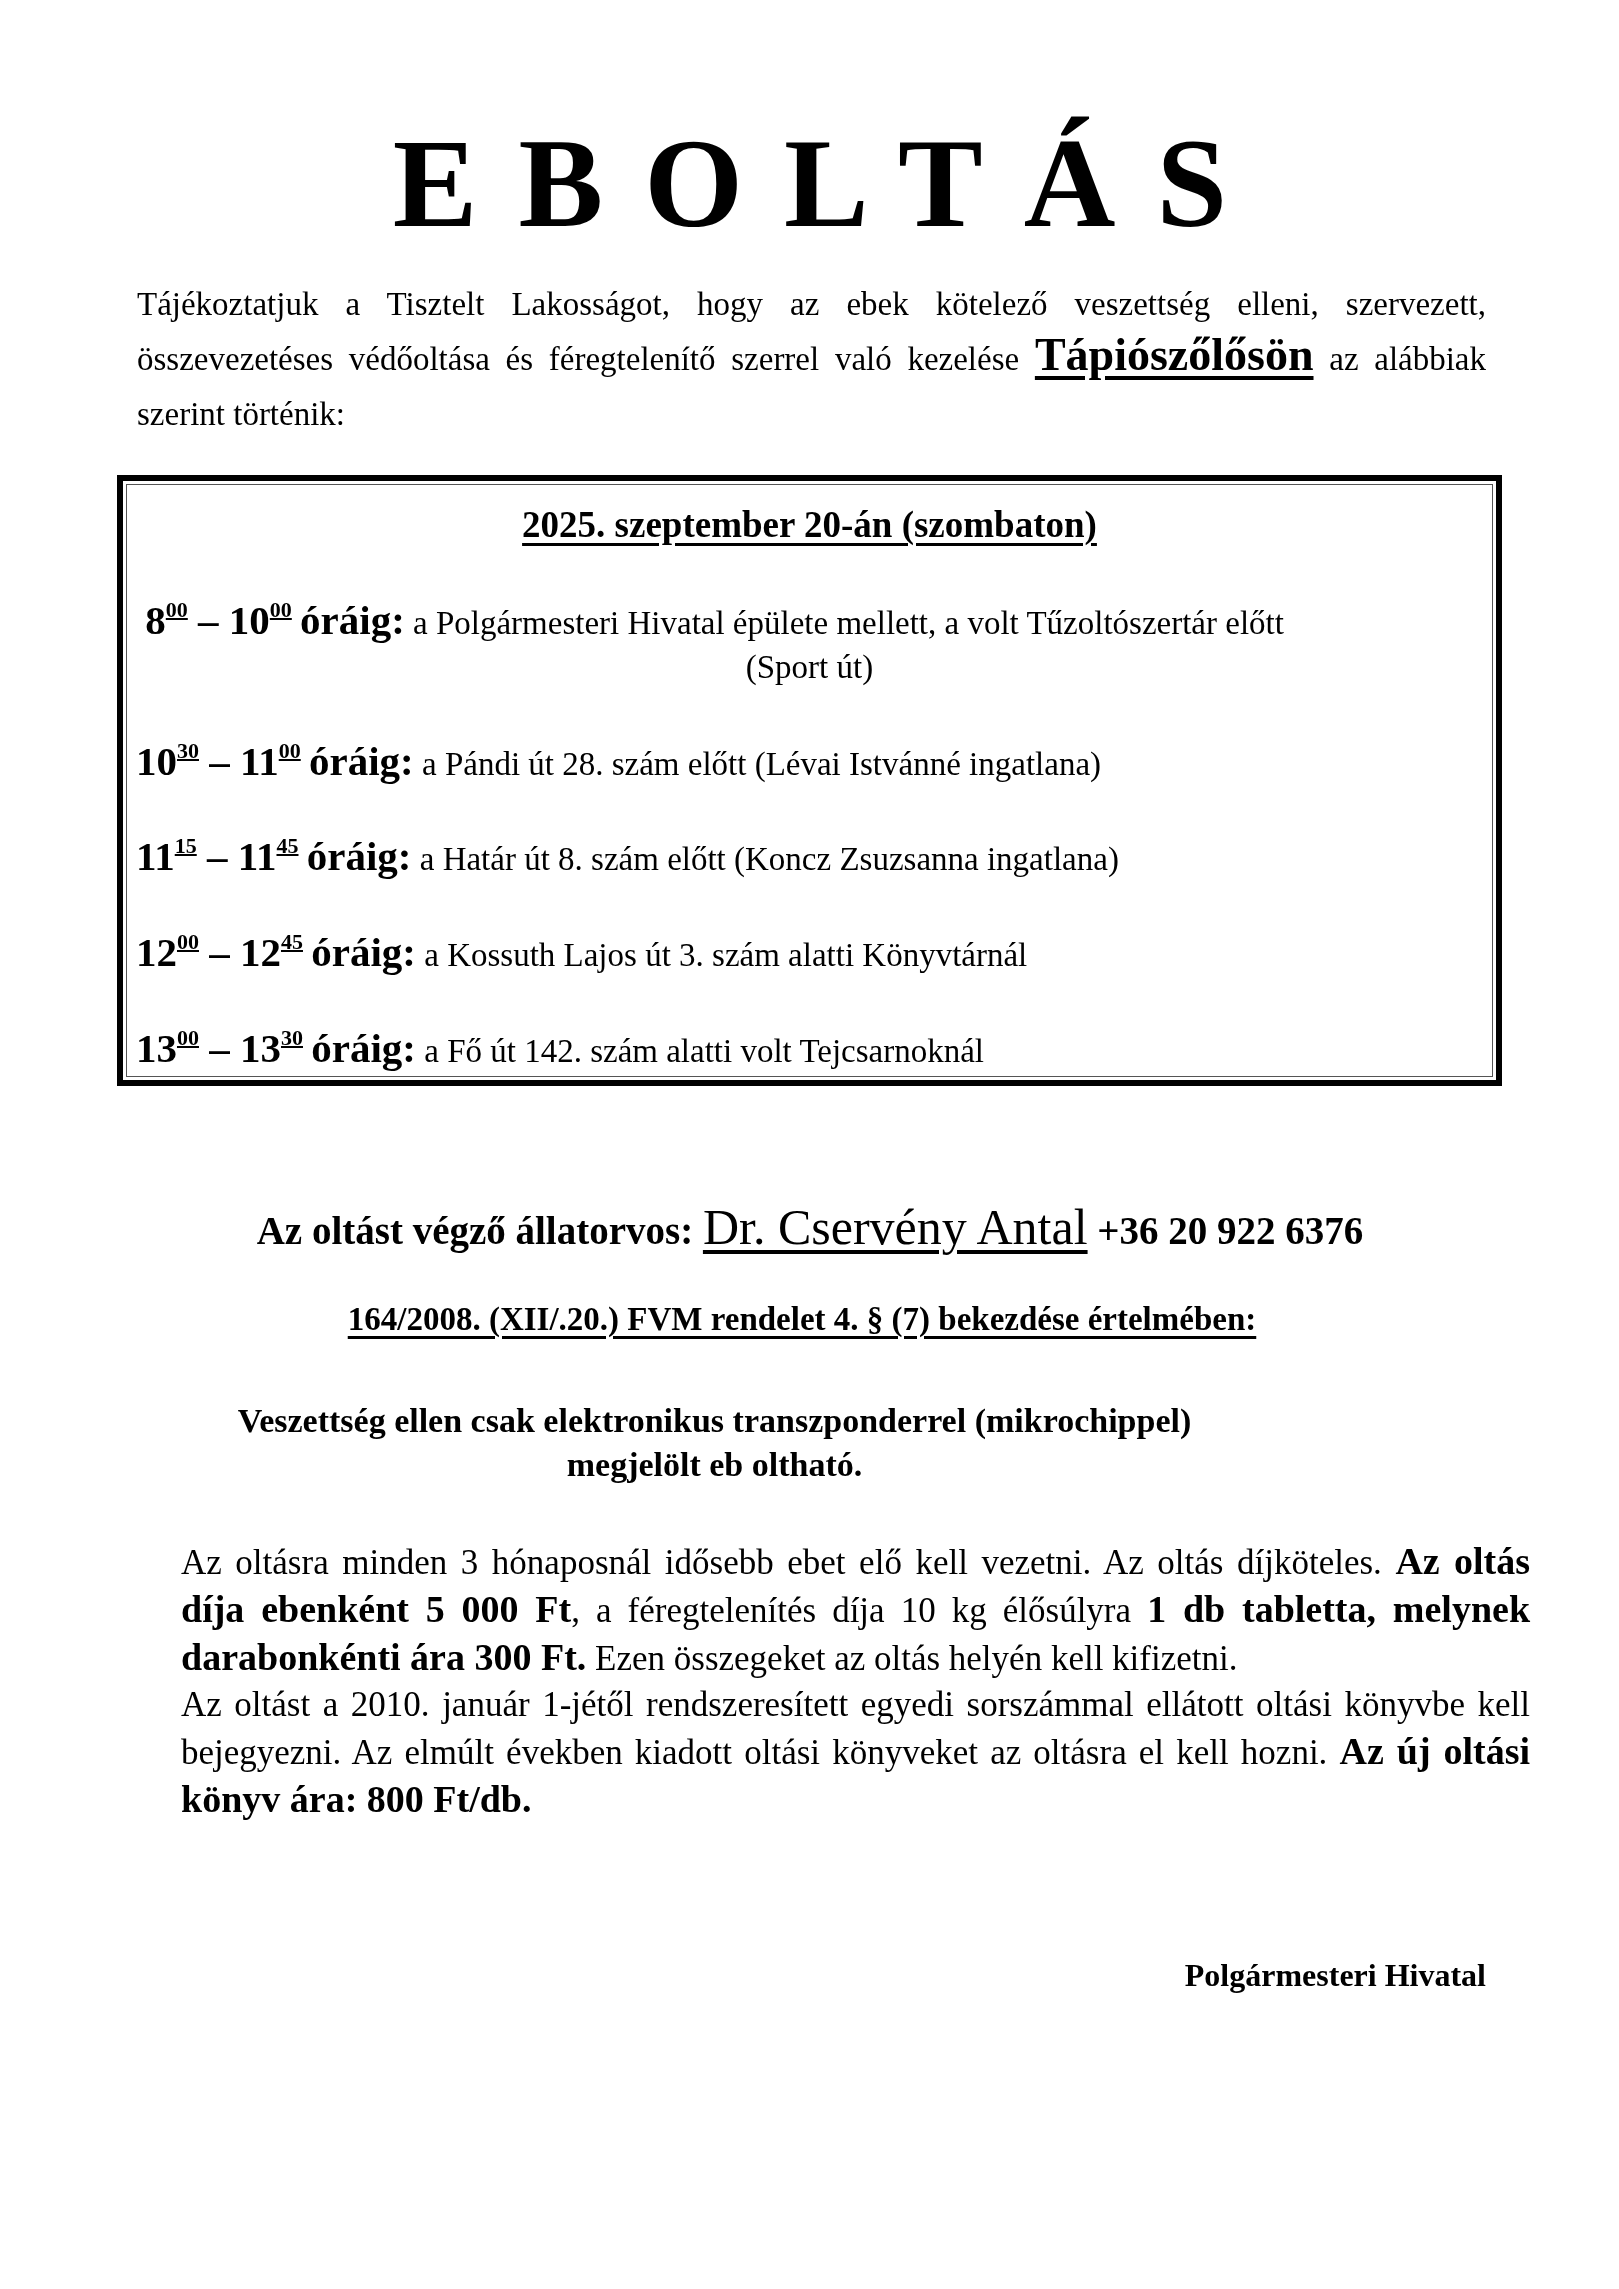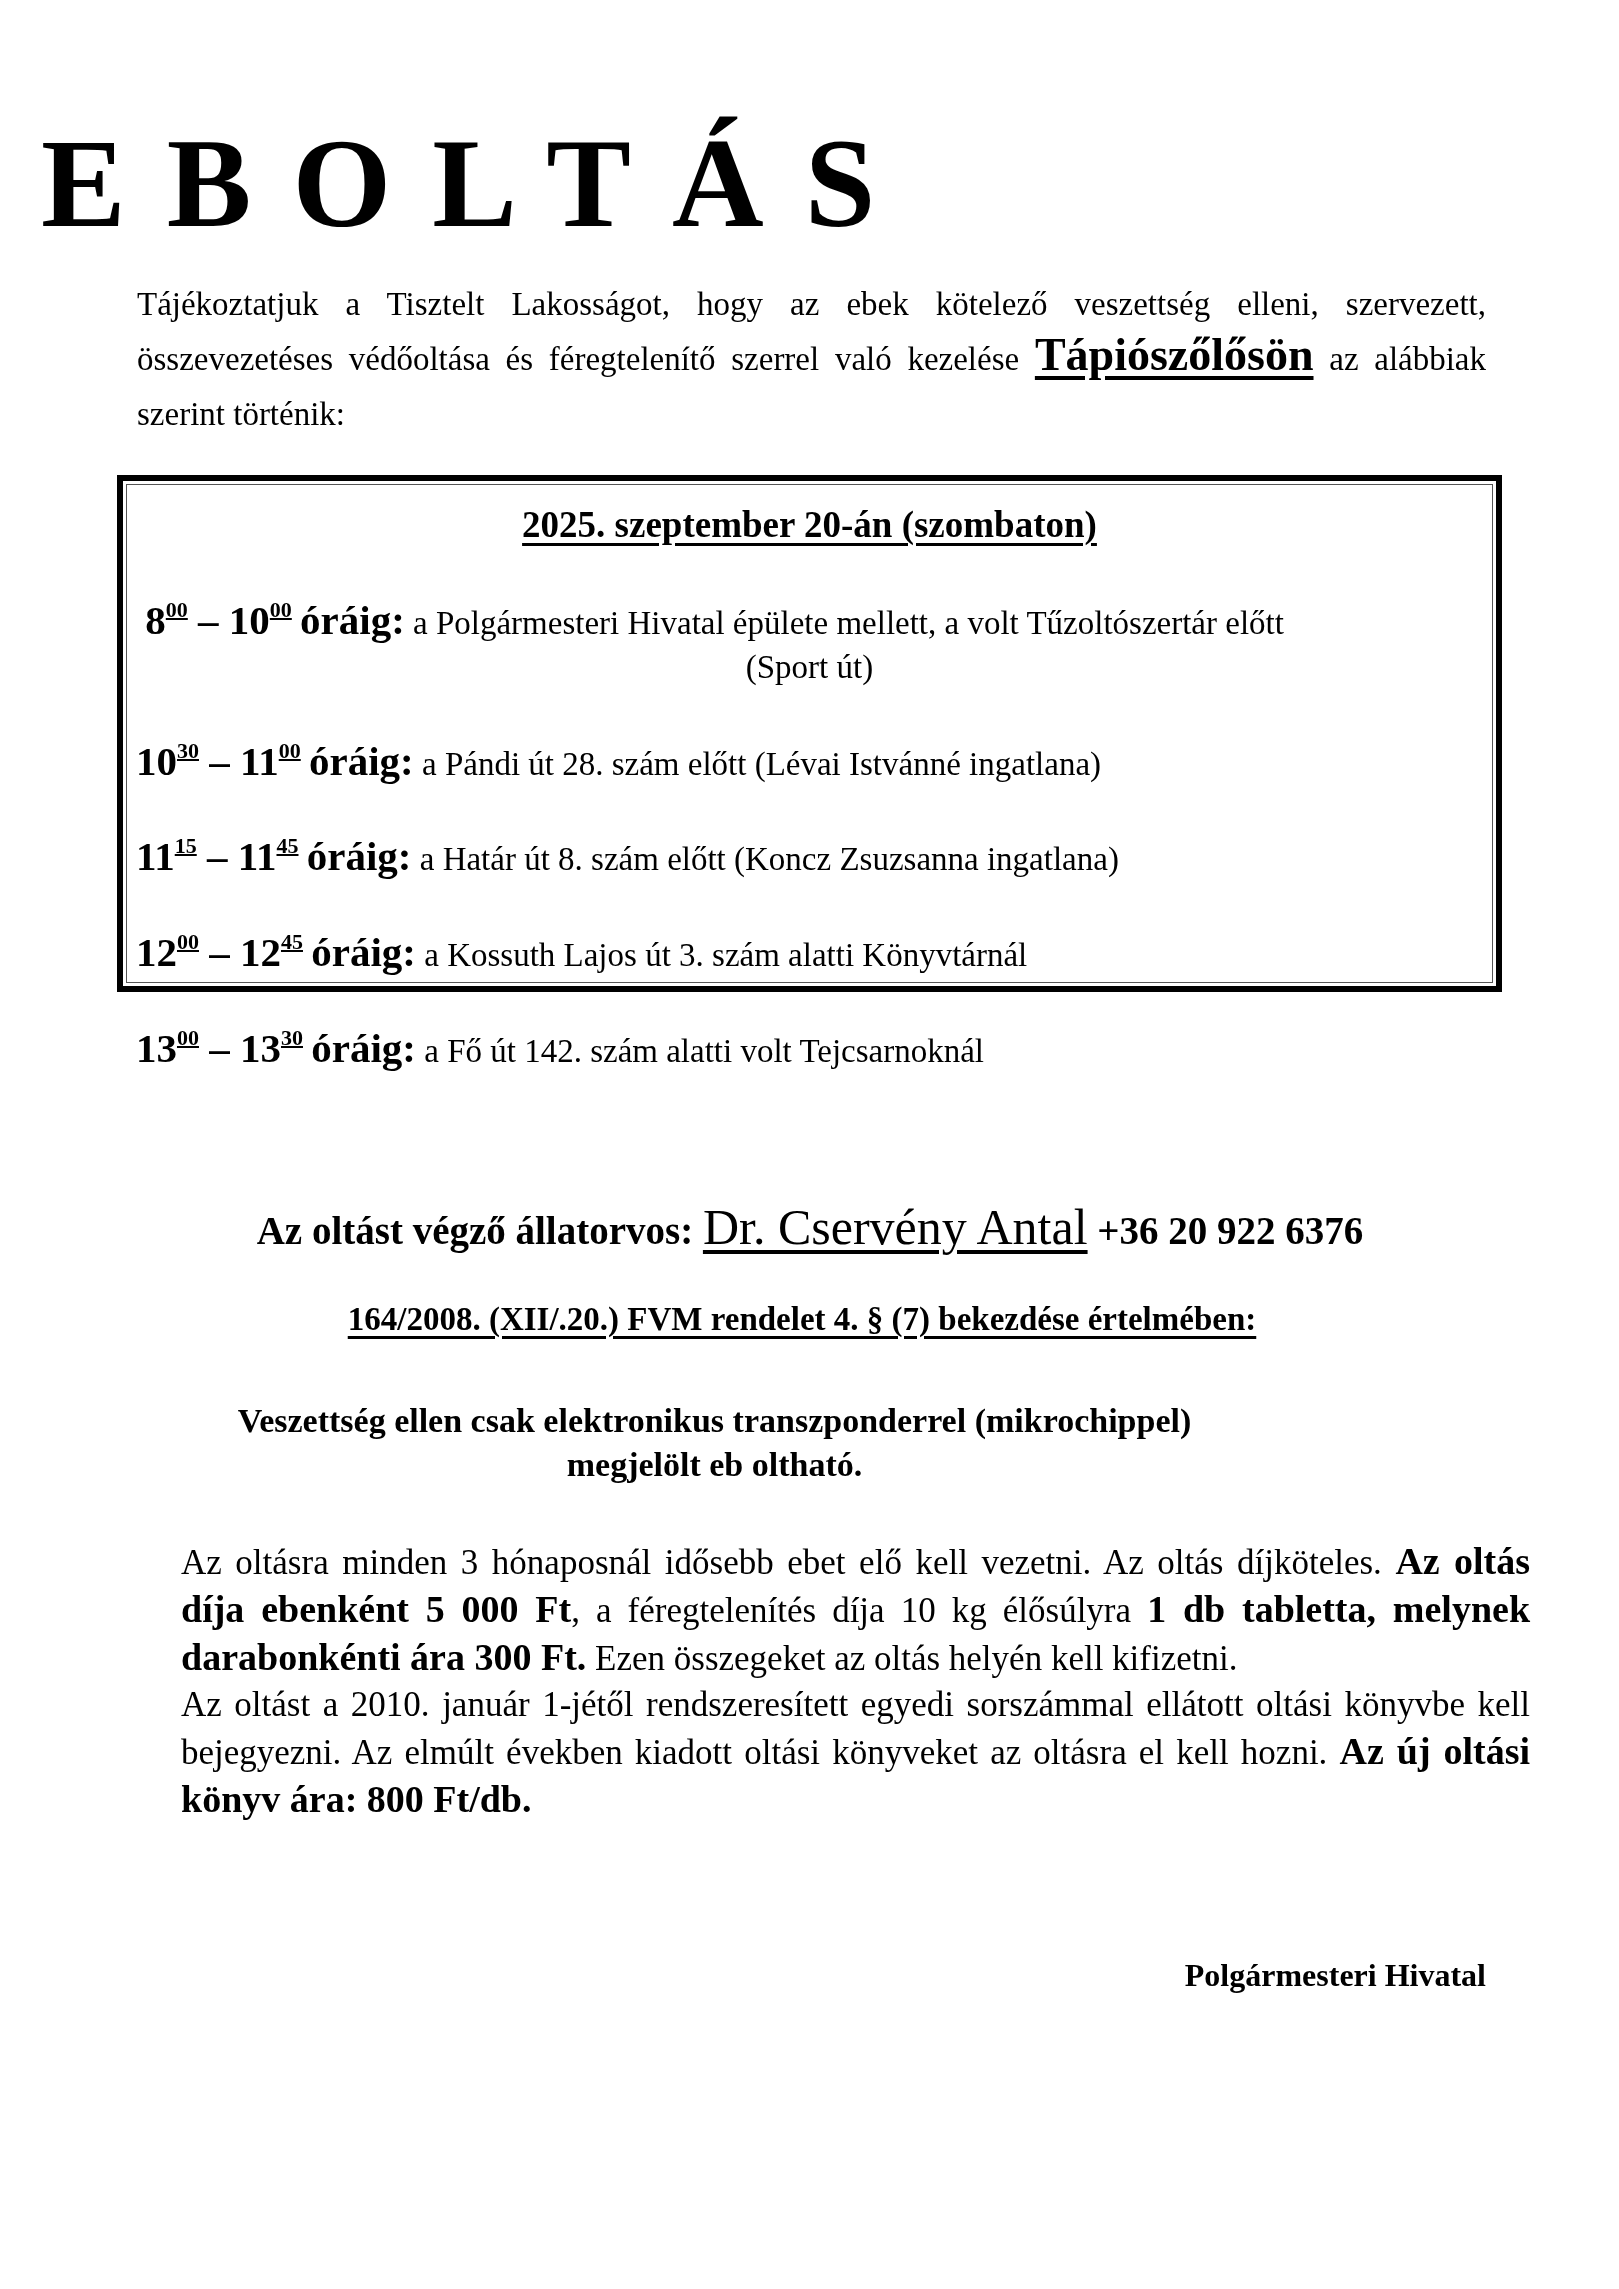--- a/index.html
+++ b/index.html
@@ -3,37 +3,37 @@
 <meta charset="utf-8">
 <style>
   html, body { margin: 0; padding: 0; background: #ffffff; }
   body {
     width: 1620px; height: 2290px; position: relative; overflow: hidden;
     font-family: "Liberation Serif", "DejaVu Serif", serif; color: #000000;
   }
   .page { position: absolute; left: 0; top: 0; width: 1620px; height: 2290px; }
 
   .title {
-    position: absolute; left: 0; top: 120px; width: 1620px; text-align: left;
+    position: absolute; left: 0; top: 120px; width: 1620px; text-align: center;
     font-size: 127px; font-weight: bold; letter-spacing: 41px; line-height: 1;
     padding-left: 41px; box-sizing: border-box;
   }
 
   .intro {
     position: absolute; left: 137px; top: 281px; width: 1349px;
     font-size: 33px; line-height: 46px; text-align: justify; text-align-last: left;
   }
   .intro .place {
     font-size: 46px; font-weight: bold; text-decoration: underline;
     text-decoration-thickness: 3.7px; text-underline-offset: 5.5px;
   }
   .intro .line3 { line-height: 55px; }
 
   .schedule-box {
-    position: absolute; left: 117px; top: 475px; width: 1385px; height: 517px;
+    position: absolute; left: 117px; top: 475px; width: 1385px; height: 611px;
     box-sizing: border-box; border: 6.5px solid #000; 
   }
   .schedule-inner {
     position: absolute; left: 2.8px; top: 2.8px; right: 2.8px; bottom: 2.8px;
     border: 1.8px solid #555;
   }
   .date-heading {
     position: absolute; left: 0; right: 0; top: 18.5px; text-align: center;
     font-size: 37px; font-weight: bold; text-decoration: underline;
     text-decoration-thickness: 2.8px; text-underline-offset: 5.5px;

